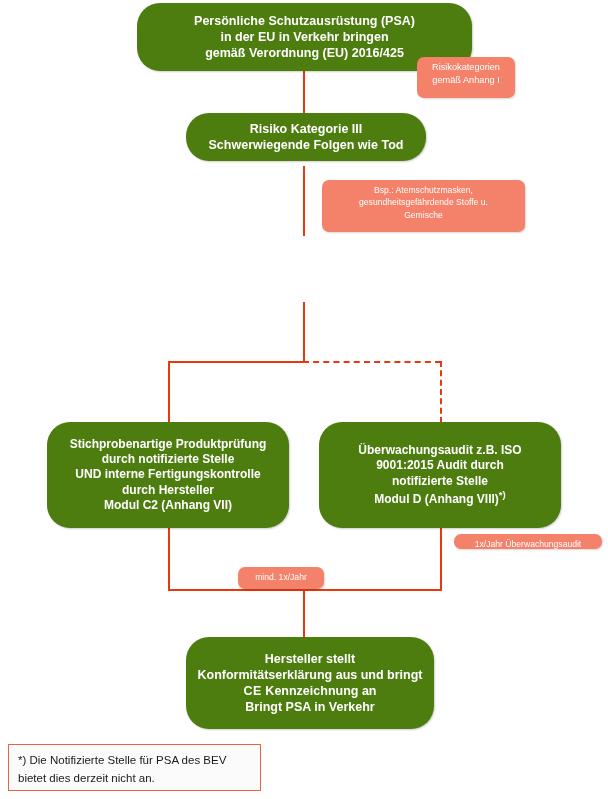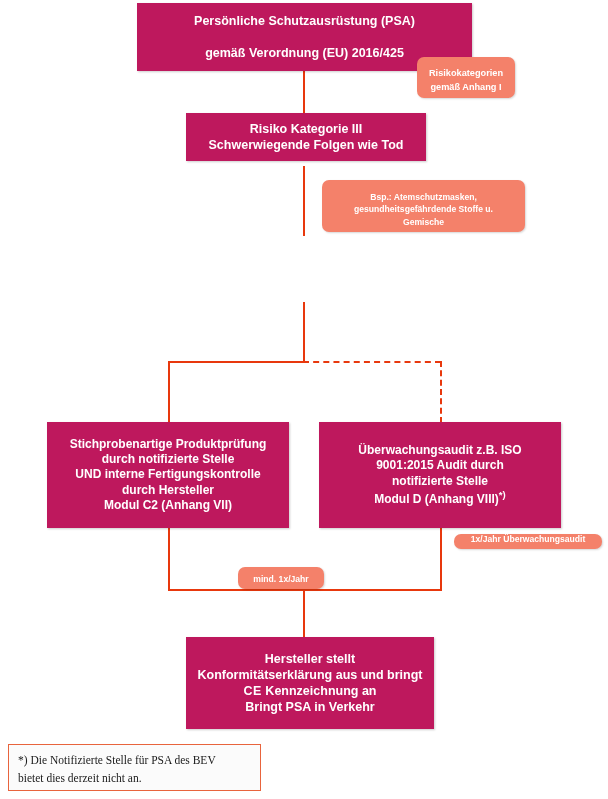--- a/index.html
+++ b/index.html
@@ -14,60 +14,61 @@
     position: relative;
     width: 608px;
     height: 799px;
     background: #ffffff;
     overflow: hidden;
   }
 
   
   .node {
     position: absolute;
-    background: #be185d;
+    background: #4d7c0f;
     color: #ffffff;
     font-weight: bold;
     display: flex;
     align-items: center;
     justify-content: center;
     text-align: center;
     line-height: 1.28;
     box-sizing: border-box;
     box-shadow: 1px 1px 2px rgba(0,0,0,0.20);
     padding: 4px 6px;
     z-index: 3;
+    border-radius: 23px;
   }
   .node-text { display: block; width: 100%; }
 
   
   .callout {
     position: absolute;
     background: #F4816A;
     color: #ffffff;
     border-radius: 7px;
     display: flex;
-    align-items: flex-end;
+    align-items: flex-start;
     justify-content: center;
     text-align: center;
     line-height: 1.45;
     box-sizing: border-box;
     box-shadow: 1px 1px 2px rgba(0,0,0,0.16);
     padding: 4px 8px;
-    font-weight: bold;
+    font-weight: normal;
     z-index: 4;
   }
 
   
   .footnote {
     position: absolute;
     background: #fbfbfb;
     border: 1px solid #E8643D;
     color: #1a1a1a;
-    font-family: Liberation Serif, serif;
+    font-family: Liberation Sans, sans-serif;
     font-size: 11.5px;
     line-height: 1.55;
     padding: 7px 9px 7px 9px;
     box-sizing: border-box;
     z-index: 4;
   }
 
   
   .conn {
     position: absolute;
@@ -128,21 +129,21 @@
 
   <div class="conn conn-v" style="left:440px; top:527px; height:63px;"></div>
 
   <div class="conn conn-h" style="left:168px; top:589px; width:274px;"></div>
 
   <div class="conn conn-v" style="left:303px; top:589px; height:48px;"></div>
 
   <div class="node fs-top" style="left:137px; top:3px; width:335px; height:68px;">
     <span class="node-text">
       <span>Persönliche Schutzausrüstung (PSA)</span><br>
-      <br>
+      <span>in der EU in Verkehr bringen</span><br>
       <span>gemäß Verordnung (EU) 2016/425</span>
     </span>
   </div>
 
   <div class="node fs-mid" style="left:186px; top:113px; width:240px; height:48px;">
     <span class="node-text">
       <span>Risiko Kategorie III</span><br>
       <span>Schwerwiegende Folgen wie Tod</span>
     </span>
   </div>

